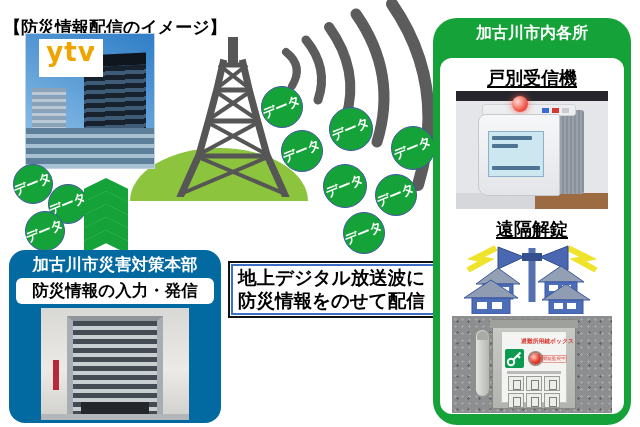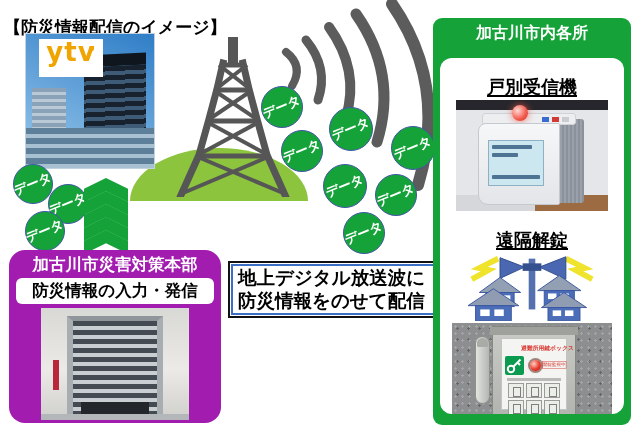--- a/index.html
+++ b/index.html
@@ -26,38 +26,38 @@
   
   .packet{position:absolute;border-radius:50%;background:#15a339;border:1.5px solid #4156a5;display:flex;align-items:center;justify-content:center;}
   .packet span{color:#fff;font-weight:bold;font-size:13px;transform:rotate(-22deg);white-space:nowrap;}
 
   
   .chevrons{position:absolute;left:84px;top:178px;}
   .chev{width:44px;height:24px;background:#15a339;clip-path:polygon(50% 0,100% 45%,100% 100%,50% 55%,0 100%,0 45%);}
   .chev + .chev{margin-top:-11px;}
 
   
-  .hq{position:absolute;left:9px;top:250px;width:212px;height:173px;background:#a21caf;border-radius:16px;text-align:center;overflow:hidden;}
+  .hq{position:absolute;left:9px;top:250px;width:212px;height:173px;background:#0369a1;border-radius:16px;text-align:center;overflow:hidden;}
   .hq-header{color:#fff;font-size:16.5px;font-weight:bold;margin-top:4px;white-space:nowrap;}
   .hq-sub{background:#fff;border-radius:6px;margin:2px 7px 0 7px;font-size:16.5px;font-weight:bold;color:#000;padding:2px 0;white-space:nowrap;}
   .ch-photo{position:relative;width:148px;height:112px;margin:4px auto 0 auto;background:linear-gradient(180deg,#d8d8d4 0%,#eceae6 55%,#cfcfcc 100%);overflow:hidden;text-align:left;}
   .ch-bldg{position:absolute;left:26px;top:8px;width:96px;height:98px;background:repeating-linear-gradient(180deg,#454b52 0 5px,#c9ced2 5px 9px);border-left:6px solid #a8adb2;border-right:6px solid #a8adb2;border-top:5px solid #8f959b;}
   .ch-entry{position:absolute;left:40px;bottom:4px;width:68px;height:14px;background:#23272c;}
   .ch-banner{position:absolute;left:12px;top:52px;width:6px;height:30px;background:#b8273a;}
   .ch-ground{position:absolute;left:0;bottom:0;width:100%;height:6px;background:#b4b7ba;}
 
   
   .note{position:absolute;left:228px;top:261px;width:211px;border:2px solid #111;background:#fff;}
   .note-inner{border:2px solid #3a6fc4;margin:1px;padding:1px 5px;font-size:18.5px;font-weight:bold;color:#000;line-height:1.22;white-space:nowrap;}
 
   
-  .city{position:absolute;left:433px;top:18px;width:198px;height:407px;background:#15a339;border-radius:9px;}
+  .city{position:absolute;left:433px;top:18px;width:198px;height:407px;background:#15a339;border-radius:24px;}
   .city-header{color:#fff;font-size:16px;font-weight:bold;text-align:center;margin-top:5px;white-space:nowrap;}
   .city-inner{position:absolute;left:7px;right:7px;top:40px;bottom:11px;background:#fff;border-radius:12px;display:flex;flex-direction:column;align-items:center;overflow:hidden;}
-  .sec-label{font-size:18px;font-weight:bold;color:#000;text-decoration:underline;text-decoration-thickness:2px;text-underline-offset:2px;margin-top:17px;white-space:nowrap;}
+  .sec-label{font-size:18px;font-weight:bold;color:#000;text-decoration:underline;text-decoration-thickness:2px;text-underline-offset:2px;margin-top:8px;white-space:nowrap;}
 
   
   .rc-photo{position:relative;width:152px;height:118px;background:#e4e6e9;overflow:hidden;margin-top:1px;}
   .rc-top{position:absolute;top:0;left:0;right:0;height:10px;background:#26262c;}
   .rc-desk{position:absolute;bottom:0;left:0;right:0;height:16px;background:linear-gradient(90deg,#d5d7da 0 52%,#9c6b42 52%);}
   .dev{position:absolute;left:22px;top:13px;width:106px;height:92px;}
   .dev-side{position:absolute;right:0;top:6px;width:28px;height:84px;background:repeating-linear-gradient(90deg,#9aa1ab 0 2px,#8a919b 2px 4px);border-radius:3px;}
   .dev-front{position:absolute;left:0;top:10px;width:82px;height:82px;background:linear-gradient(180deg,#f6f7f8,#e3e5e9);border:1px solid #c5c9cf;border-radius:8px 2px 2px 10px;}
   .dev-top{position:absolute;left:4px;top:0;width:94px;height:12px;background:#eceef0;border:1px solid #cfd3d8;border-radius:3px;}
   .dev-btn{position:absolute;top:3px;width:7px;height:5px;}

